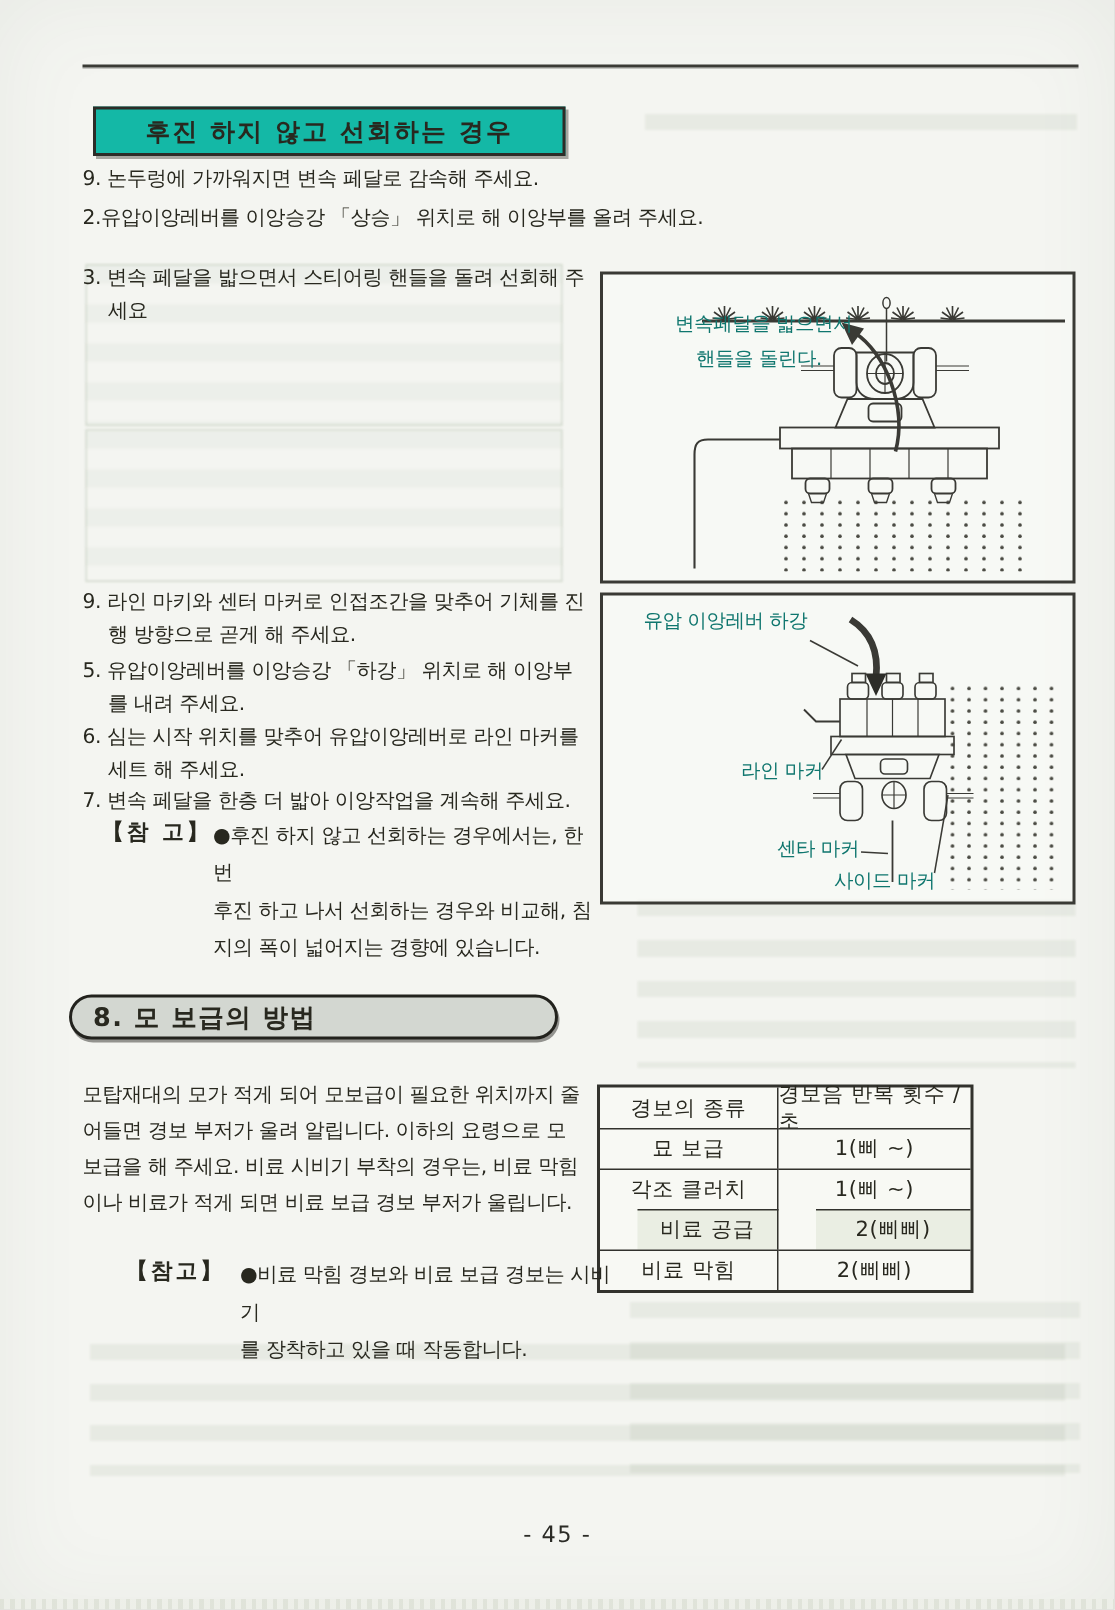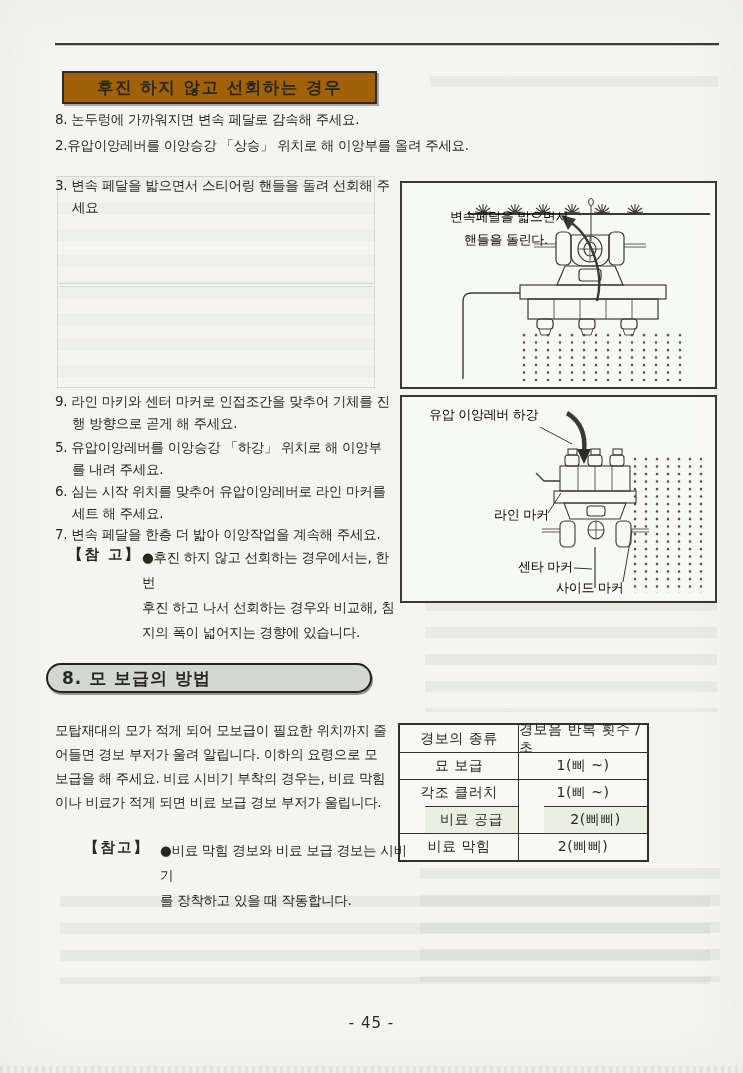--- a/index.html
+++ b/index.html
@@ -10,21 +10,21 @@
     font-family:"DejaVu Sans","Liberation Sans",sans-serif;
     color:#28281f; overflow:hidden;
   }
   .abs { position:absolute; }
 
   .rule-top { left:55px; top:43px; width:664px; height:2px; background:#3b3b36; }
   .rule-top::after{ content:""; position:absolute; left:0; top:2px; width:100%; height:1px; background:rgba(60,60,54,0.25);}
 
   .title-box {
     left:62px; top:71px; width:311px; height:29px;
-    border:2px solid #2c2c27; background:#a16207;
+    border:2px solid #2c2c27; background:#14b8a6;
     box-shadow:2px 2px 0 rgba(70,70,62,0.45);
     display:flex; align-items:center; justify-content:center;
     font-weight:bold; font-size:16.5px; letter-spacing:1.5px;
   }
 
   .step { font-size:13.5px; line-height:22px; letter-spacing:-0.3px;
           padding-left:17px; text-indent:-17px; white-space:pre-line; }
   .w-wide { width:645px; }
   .w-col  { width:352px; }
 
@@ -36,21 +36,21 @@
     left:46px; top:663px; width:326px; height:30px;
     background:#d3d7d1; border:2px solid #22221d; border-radius:17px;
     box-shadow:1px 2px 0 rgba(50,50,45,0.5);
     display:flex; align-items:center; padding-left:14px; box-sizing:border-box;
     font-weight:bold; font-size:17px; letter-spacing:1px;
   }
 
   .para { font-size:13.5px; line-height:24px; letter-spacing:-0.3px; white-space:pre-line; }
 
   .figure { border:2px solid #3a3a35; background:rgba(250,251,247,0.55); }
-  .fig-caption { position:absolute; font-size:13px; letter-spacing:-0.3px; line-height:20px; color:#000000; }
+  .fig-caption { position:absolute; font-size:13px; letter-spacing:-0.3px; line-height:20px; color:#0f766e; }
 
   .alarm-table {
     left:398px; top:723px; width:251px;
     border:2px solid #32322d; box-sizing:border-box;
     display:grid; grid-template-columns:119px 1fr;
     background:rgba(250,251,247,0.6);
     font-size:14px;
   }
   .alarm-table .td {
     display:flex; align-items:center; justify-content:center;
@@ -87,21 +87,21 @@
   <div class="abs ghost ghost-box" style="left:57px;top:176px;width:316px;height:106px;"></div>
   <div class="abs ghost ghost-box" style="left:57px;top:286px;width:316px;height:100px;"></div>
   <div class="abs ghost ghost-lines" style="left:425px;top:600px;width:292px;height:112px;"></div>
   <div class="abs ghost ghost-lines" style="left:420px;top:868px;width:300px;height:114px;"></div>
   <div class="abs ghost ghost-lines" style="left:60px;top:896px;width:650px;height:88px;"></div>
 
   <div class="abs title-box">
     <span>후진 하지 않고 선회하는 경우</span>
   </div>
 
-  <div class="abs step w-wide" style="left:55px;top:108px;">8. 논두렁에 가까워지면 변속 페달로 감속해 주세요.</div>
+  <div class="abs step w-wide" style="left:55px;top:108px;">9. 논두렁에 가까워지면 변속 페달로 감속해 주세요.</div>
   <div class="abs step w-wide" style="left:55px;top:134px;">2.유압이앙레버를 이앙승강 「상승」 위치로 해 이앙부를 올려 주세요.</div>
   <div class="abs step w-col" style="left:55px;top:174px;">3. 변속 페달을 밟으면서 스티어링 핸들을 돌려 선회해 주
 세요</div>
   <div class="abs step w-col" style="left:55px;top:390px;">9. 라인 마키와 센터 마커로 인접조간을 맞추어 기체를 진
 행 방향으로 곧게 해 주세요.</div>
   <div class="abs step w-col" style="left:55px;top:436px;">5. 유압이앙레버를 이앙승강 「하강」 위치로 해 이앙부
 를 내려 주세요.</div>
   <div class="abs step w-col" style="left:55px;top:480px;">6. 심는 시작 위치를 맞추어 유압이앙레버로 라인 마커를
 세트 해 주세요.</div>
   <div class="abs step w-col" style="left:55px;top:523px;">7. 변속 페달을 한층 더 밟아 이앙작업을 계속해 주세요.</div>

